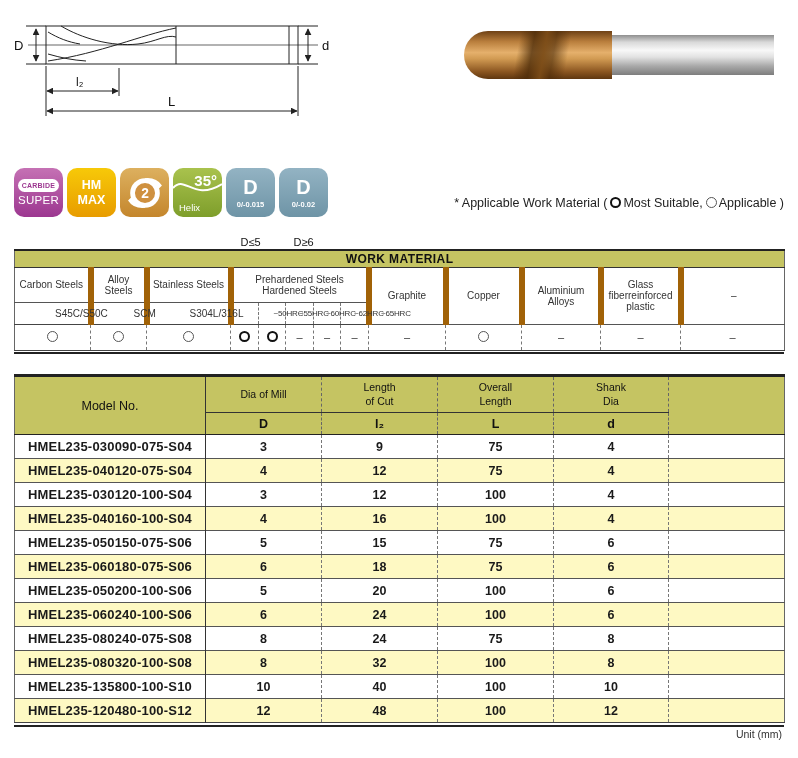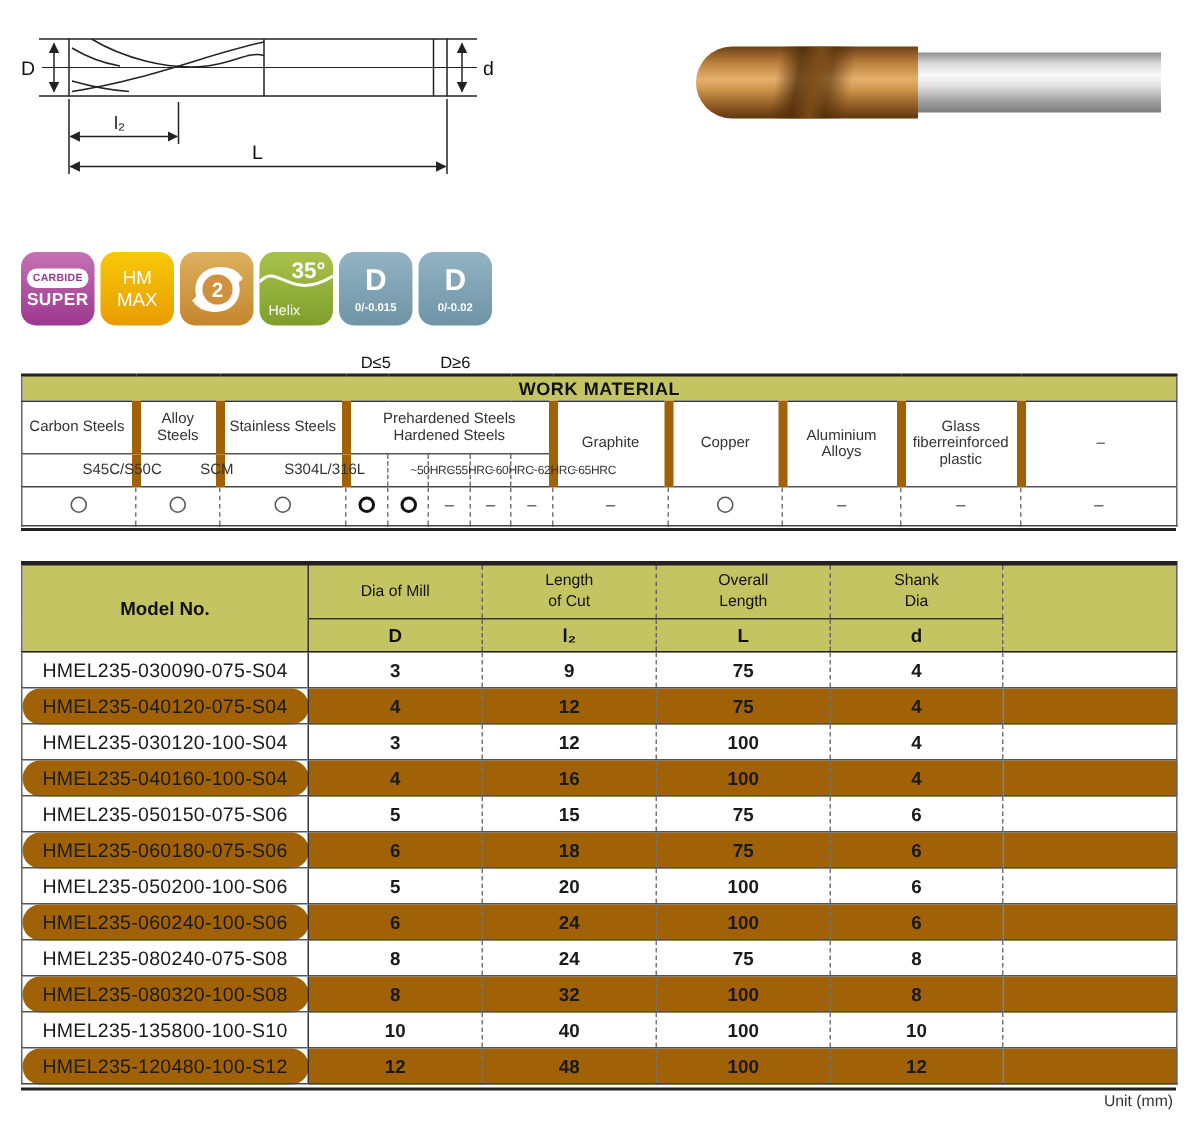--- a/index.html
+++ b/index.html
@@ -20,22 +20,22 @@
     background:linear-gradient(100deg,transparent 30%,rgba(74,42,8,.75) 42%,rgba(121,74,22,.92) 52%,rgba(74,42,8,.6) 60%,transparent 72%); }
 
   
   .badges { position:absolute; left:14px; top:168px; display:flex; gap:4px; align-items:flex-start; }
   .badge-wrap { width:49px; text-align:center; }
   .badge { width:49px; height:49px; border-radius:10px; position:relative; display:flex; flex-direction:column;
            align-items:center; justify-content:center; overflow:hidden; }
   .b-carbide { background:linear-gradient(to bottom,#c571b4,#9c3790); }
   .b-carbide .pill { display:block; width:41px; height:13px; line-height:13px; background:#fff; border-radius:7px;
      color:#9c3790; font-size:7px; font-weight:bold; letter-spacing:.2px; }
-  .b-carbide .super { display:block; margin-top:2px; color:#fff; font-size:11.5px; font-weight:bold; letter-spacing:.3px; }
-  .b-hm { background:linear-gradient(to bottom,#f7c908,#e89c00); color:#fff; font-weight:normal; font-size:12.5px; line-height:1.2; }
+  .b-carbide .super { display:block; margin-top:2px; color:#fff; font-size:11.5px; font-weight:normal; letter-spacing:.3px; }
+  .b-hm { background:linear-gradient(to bottom,#f7c908,#e89c00); color:#fff; font-weight:bold; font-size:12.5px; line-height:1.2; }
   .b-flute { background:linear-gradient(to bottom,#ddb05f,#c4862c); }
   .b-helix { background:linear-gradient(to bottom,#a9c24d,#7e9e2b); }
   .b-helix .angle { position:absolute; top:4px; right:5px; color:#fff; font-weight:bold; font-size:15px; }
   .b-helix .word { position:absolute; bottom:4px; left:6px; color:#fff; font-size:9.5px; }
   .b-tol { background:linear-gradient(to bottom,#93b3c3,#6e94a6); color:#fff; }
   .b-tol .letter { font-size:20px; font-weight:bold; line-height:1; }
   .b-tol .val { font-size:7.5px; font-weight:bold; margin-top:3px; }
   .badge-caption { margin-top:19px; font-size:11px; color:#111; }
 
   
@@ -62,28 +62,28 @@
       font-size:11px; color:#333; }
   .wm-values td + td { border-left:1px dashed #777; }
 
   
   .spec-wrap { position:absolute; left:14px; top:374px; width:770px; border-bottom:2.5px solid #222; padding-bottom:1.5px; }
   .spec-table { width:770px; border-collapse:collapse; table-layout:fixed;
       border-left:1px solid #666; border-right:1px solid #666; border-top:3px solid #222; border-bottom:1px solid #444; }
   .spec-table thead th { background:#c5c462; color:#111; vertical-align:middle; text-align:center; }
   .sp-r1 th { height:37px; font-size:10.5px; font-weight:normal; }
   .sp-r1 th span { display:block; line-height:1.25; }
-  .sp-r1 th.model-h { font-size:12.5px; font-weight:bold;margin-left:38px; }
+  .sp-r1 th.model-h { font-size:12.5px; font-weight:normal;margin-left:38px; }
   .sp-r2 th { height:22px; font-size:12.5px; font-weight:bold; border-top:1.2px solid #333; }
   .sp-solid { border-left:1.6px solid #333; }
   .sp-dash { border-left:1px dashed #666; }
   .model-h, .empty-h, .sp-r2 th { border-bottom:1.8px solid #222; }
   .spec-table tbody td { height:24px; text-align:center; vertical-align:middle; border-top:1px solid #555; }
-  .spec-table tbody tr.alt td { background:#a16207; }
-  .spec-table tbody td.model-cell { font-weight:normal; font-size:13px; letter-spacing:.2px;border-radius:12px; }
+  .spec-table tbody tr.alt td { background:#fef9c3; }
+  .spec-table tbody td.model-cell { font-weight:bold; font-size:13px; letter-spacing:.2px; }
   .spec-table tbody td.num-cell { font-weight:bold; font-size:12.5px; }
   .spec-table tbody td:nth-child(2) { border-left:1.6px solid #333; }
   .spec-table tbody td:nth-child(n+3) { border-left:1px dashed #777; }
 
   .unit { position:absolute; top:728px; right:16px; font-size:10.5px; color:#333; }
 </style>
 </head>
 <body>
 
 <div class="page">
@@ -170,20 +170,23 @@
     </div>
     <div class="badge-wrap">
       <div class="badge b-tol">
         <span class="letter">D</span>
         <span class="val">0/-0.02</span>
       </div>
       <div class="badge-caption">D≥6</div>
     </div>
   </div>
 
+  <div class="note">
+    <span>* Applicable Work Material (</span><span class="ring bold"></span><span>Most Suitable,</span><span class="ring"></span><span>Applicable )</span>
+  </div>
 
   <div class="wm-wrap">
     <table class="wm-table">
       <colgroup>
         <col style="width:76px">
           <col style="width:56px">
           <col style="width:84px">
         <col style="width:28px">
           <col style="width:27px">
           <col style="width:28px">

